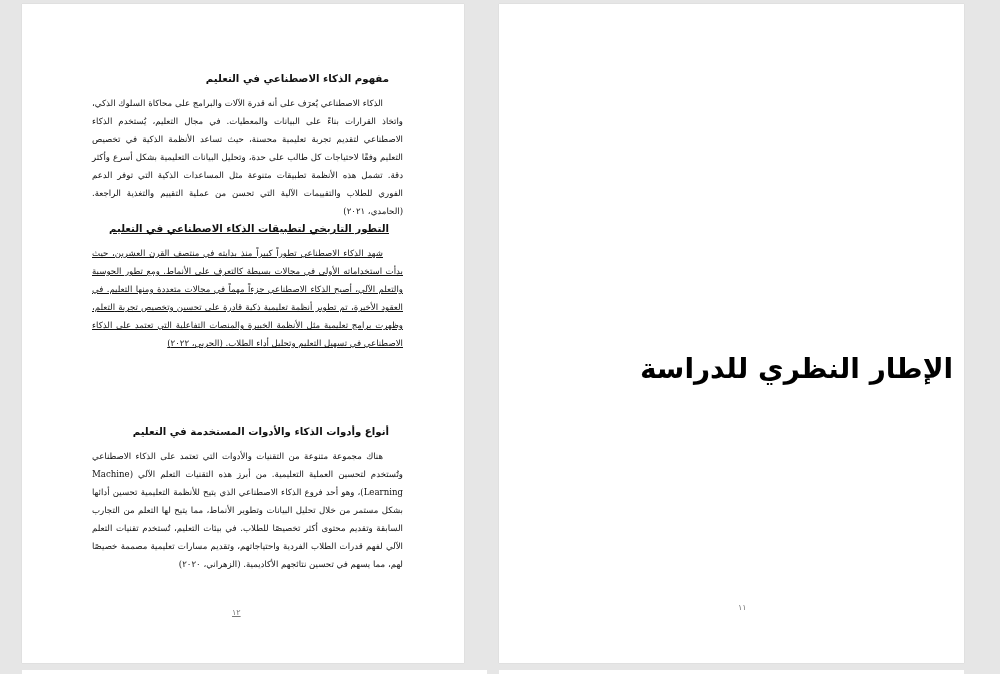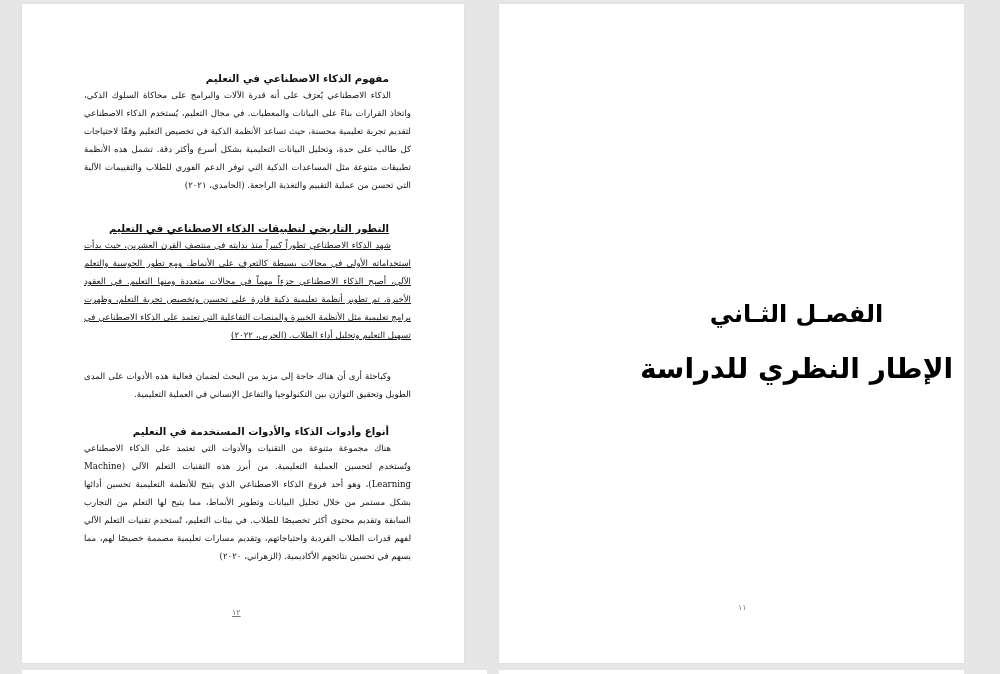--- a/index.html
+++ b/index.html
@@ -43,21 +43,21 @@
     text-align: right;
     padding-right: 22px;
     margin: 0;
   }
   .para {
     font-size: 8.6px;
     line-height: 18px;
     text-align: justify;
     text-align-last: right;
     text-indent: 20px;
-    margin: 0;
+    margin: 8px;
   }
   .page-number {
     position: absolute;
     font-family: "DejaVu Sans", "Liberation Sans", sans-serif;
     font-size: 8px;
     color: #777;
     direction: rtl;
   }
   .chapter-title {
     position: absolute;
@@ -81,33 +81,29 @@
     <div class="text-block" style="top:68px;">
       <h3 class="heading">مفهوم الذكاء الاصطناعي في التعليم</h3>
       <p class="para">الذكاء الاصطناعي يُعرَف على أنه قدرة الآلات والبرامج على محاكاة السلوك الذكي، واتخاذ القرارات بناءً على البيانات والمعطيات. في مجال التعليم، يُستخدم الذكاء الاصطناعي لتقديم تجربة تعليمية محسنة، حيث تساعد الأنظمة الذكية في تخصيص التعليم وفقًا لاحتياجات كل طالب على حدة، وتحليل البيانات التعليمية بشكل أسرع وأكثر دقة. تشمل هذه الأنظمة تطبيقات متنوعة مثل المساعدات الذكية التي توفر الدعم الفوري للطلاب والتقييمات الآلية التي تحسن من عملية التقييم والتغذية الراجعة. (الحامدي، ٢٠٢١)</p>
     </div>
 
     <div class="text-block" style="top:218px;text-decoration:underline;">
       <h3 class="heading">التطور التاريخي لتطبيقات الذكاء الاصطناعي في التعليم</h3>
       <p class="para">شهد الذكاء الاصطناعي تطوراً كبيراً منذ بدايته في منتصف القرن العشرين، حيث بدأت استخداماته الأولى في مجالات بسيطة كالتعرف على الأنماط. ومع تطور الحوسبة والتعلم الآلي، أصبح الذكاء الاصطناعي جزءاً مهماً في مجالات متعددة ومنها التعليم. في العقود الأخيرة، تم تطوير أنظمة تعليمية ذكية قادرة على تحسين وتخصيص تجربة التعلم، وظهرت برامج تعليمية مثل الأنظمة الخبيرة والمنصات التفاعلية التي تعتمد على الذكاء الاصطناعي في تسهيل التعليم وتحليل أداء الطلاب. (الحربي، ٢٠٢٢)</p>
     </div>
 
-    <div class="text-block" style="top:363px;">
-      <p class="para">وكباحثة أرى أن هناك حاجة إلى مزيد من البحث لضمان فعالية هذه الأدوات على المدى الطويل وتحقيق التوازن بين التكنولوجيا والتفاعل الإنساني في العملية التعليمية.</p>
-    </div>
 
     <div class="text-block" style="top:421px;">
       <h3 class="heading">أنواع وأدوات الذكاء والأدوات المستخدمة في التعليم</h3>
       <p class="para">هناك مجموعة متنوعة من التقنيات والأدوات التي تعتمد على الذكاء الاصطناعي وتُستخدم لتحسين العملية التعليمية. من أبرز هذه التقنيات التعلم الآلي (Machine Learning)، وهو أحد فروع الذكاء الاصطناعي الذي يتيح للأنظمة التعليمية تحسين أدائها بشكل مستمر من خلال تحليل البيانات وتطوير الأنماط، مما يتيح لها التعلم من التجارب السابقة وتقديم محتوى أكثر تخصيصًا للطلاب. في بيئات التعليم، تُستخدم تقنيات التعلم الآلي لفهم قدرات الطلاب الفردية واحتياجاتهم، وتقديم مسارات تعليمية مصممة خصيصًا لهم، مما يسهم في تحسين نتائجهم الأكاديمية. (الزهراني، ٢٠٢٠)</p>
     </div>
 
     <div class="page-number" style="left:210px; top:604px;text-decoration:underline;">١٢</div>
   </div>
 
   <div class="page" id="page-right">
-    <div class="chapter-title" id="chapter-number">الفصـل الثـاني</div>
     <div class="chapter-title" id="chapter-name">الإطار النظري للدراسة</div>
     <div class="page-number" style="left:209px; top:599px;margin-left:30px;">١١</div>
   </div>
 
   <div class="page-strip" id="strip-left"></div>
   <div class="page-strip" id="strip-right"></div>
 </div>
 
 </body></html>

